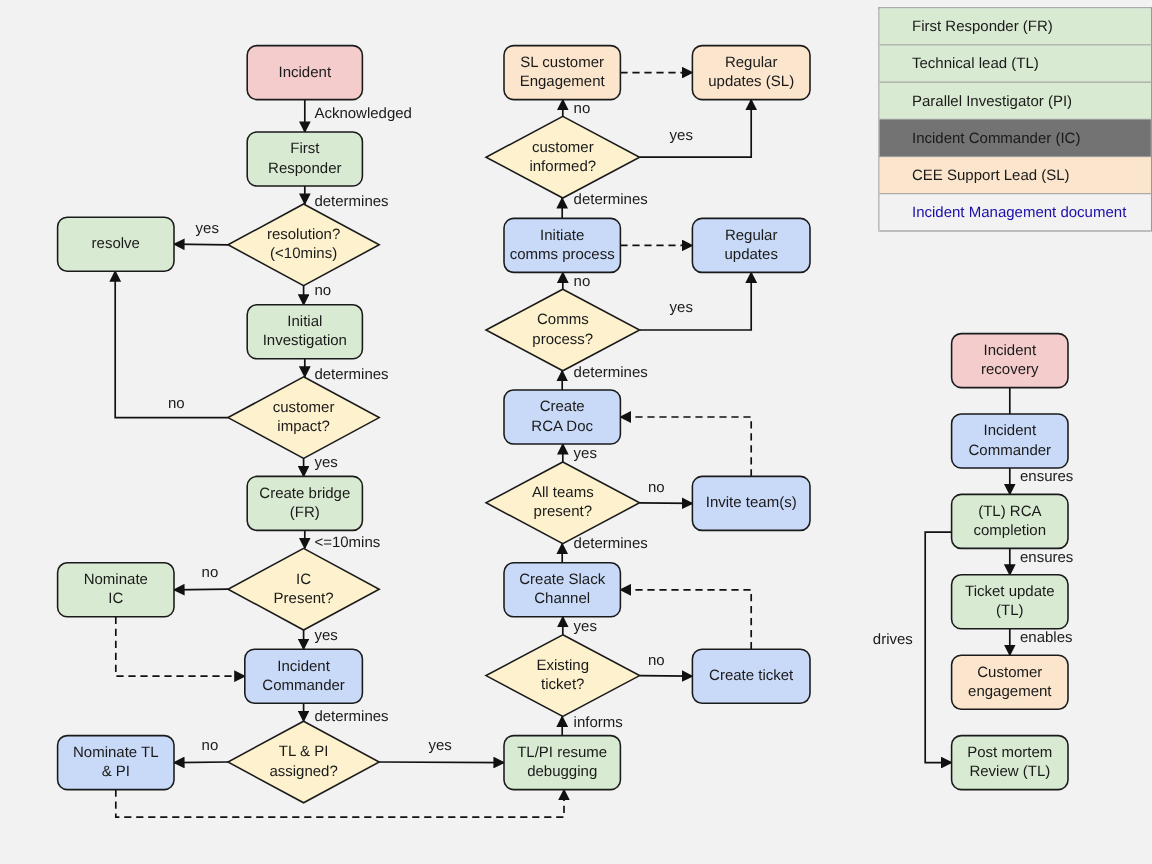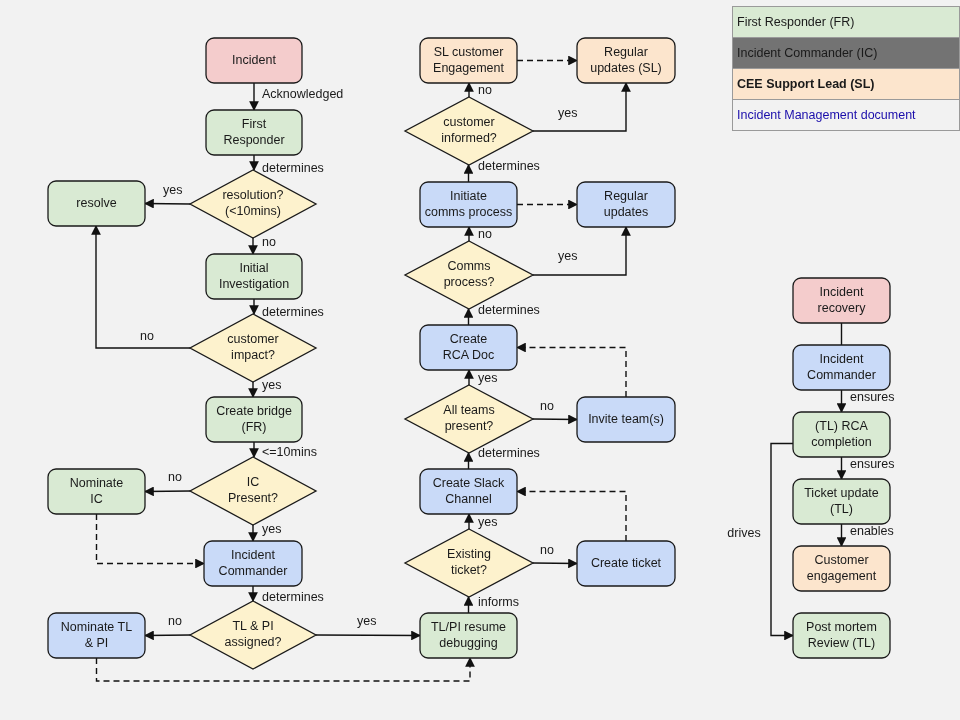--- a/index.html
+++ b/index.html
@@ -31,21 +31,21 @@
     position:absolute;
     left:732px;top:6px;
     width:228px;
     border:1px solid #9a9a9a;
     border-bottom:none;
     box-sizing:border-box;
   }
   .legend-row{
     height:31px;
     line-height:31px;
-    padding-left:4px;
+    padding-left:27px;
     font-size:12.5px;
     color:#1a1a1a;
     border-bottom:1px solid #9a9a9a;
     box-sizing:border-box;
     white-space:nowrap;
     overflow:hidden;
   }
   .legend-row.link a, .legend-row.link span.linktext{
     color:#1a0dab;
     cursor:pointer;
@@ -282,18 +282,20 @@
         <text x="478" y="94" class="edgeLabel" text-anchor="start">no</text>
         <text x="850" y="401" class="edgeLabel" text-anchor="start">ensures</text>
         <text x="850" y="468" class="edgeLabel" text-anchor="start">ensures</text>
         <text x="850" y="535" class="edgeLabel" text-anchor="start">enables</text>
         <text x="744" y="537" class="edgeLabel" text-anchor="middle">drives</text>
       </g>
   </svg>
 
   <div id="legend">
       <div class="legend-row" style="background: rgb(217, 234, 211);"><span>First Responder (FR)</span></div>
+      <div class="legend-row" style="background: rgb(217, 234, 211);"><span>Technical lead (TL)</span></div>
+      <div class="legend-row" style="background: rgb(217, 234, 211);"><span>Parallel Investigator (PI)</span></div>
       <div class="legend-row" style="background: #737373;"><span>Incident Commander (IC)</span></div>
-      <div class="legend-row" style="background: rgb(252, 229, 205); font-weight: bold;"><span>CEE Support Lead (SL)</span></div>
+      <div class="legend-row" style="background: rgb(252, 229, 205);"><span>CEE Support Lead (SL)</span></div>
       <div class="legend-row link" style="background: rgb(242, 242, 242);"><span class="linktext">Incident Management document</span></div>
     </div>
 
 </div>
 
 </body></html>

